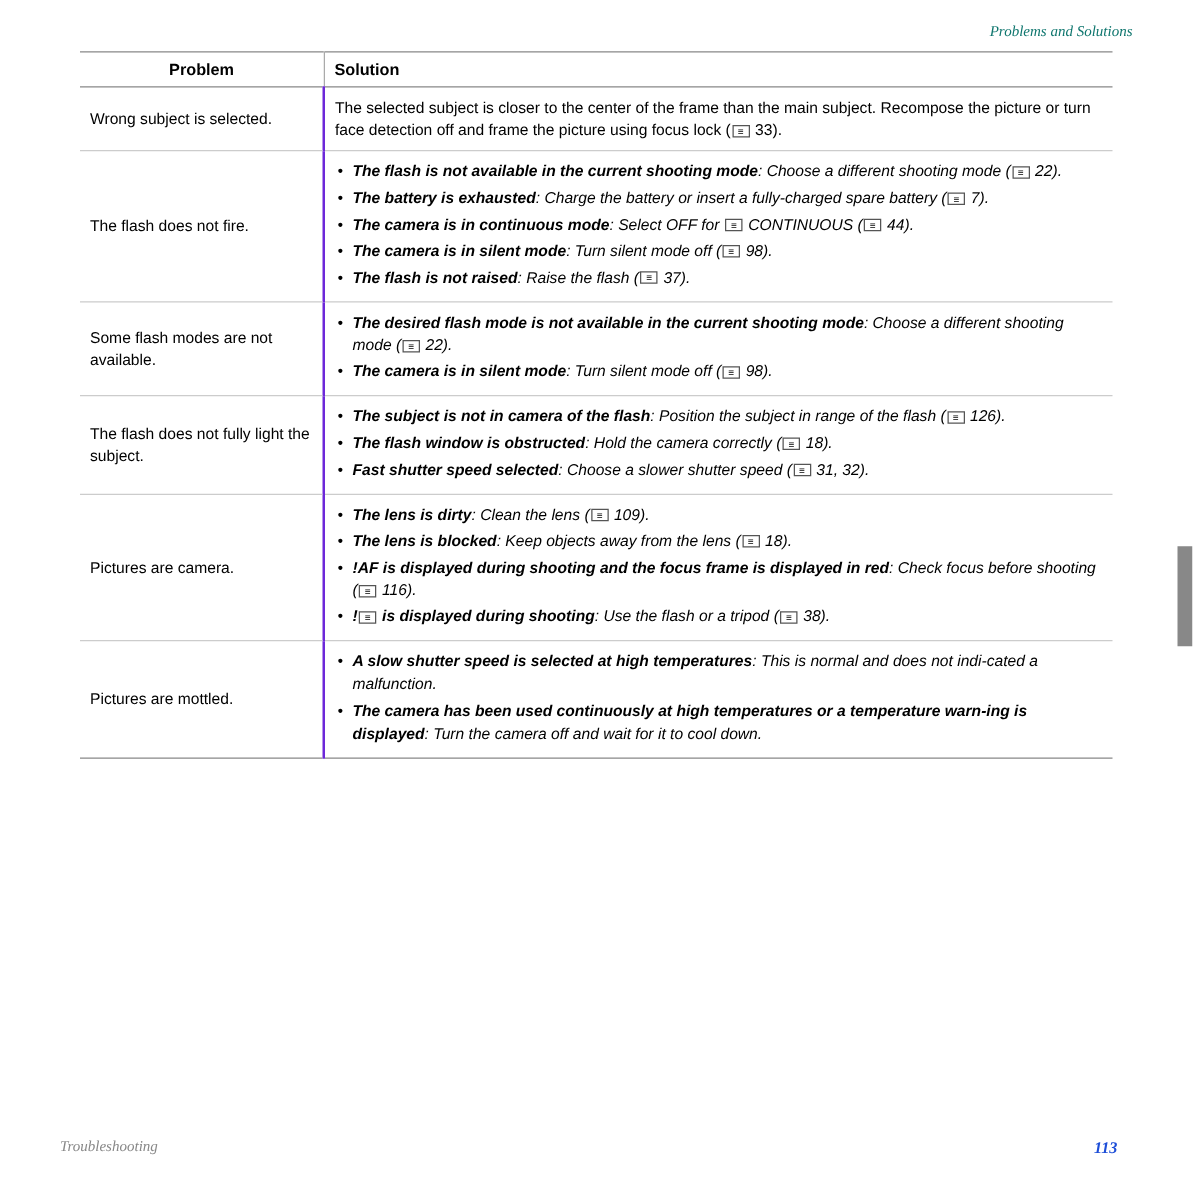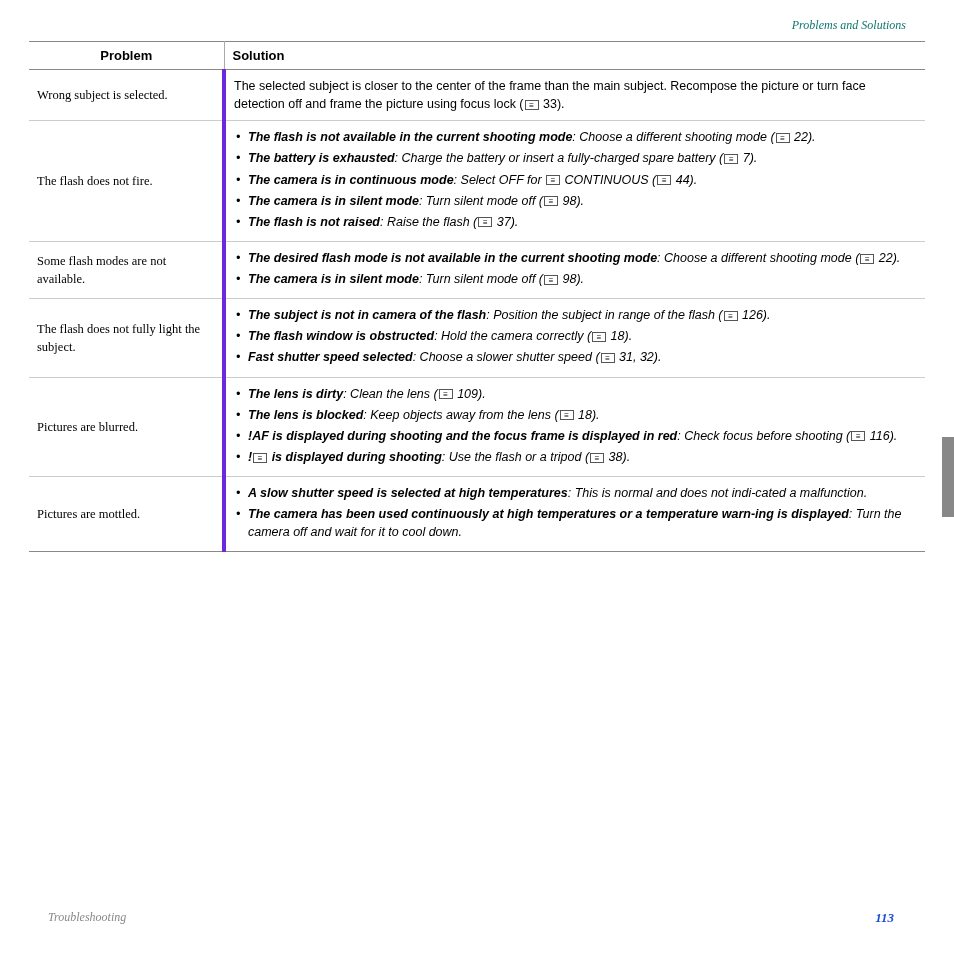--- a/index.html
+++ b/index.html
@@ -14,21 +14,21 @@
       overflow: hidden;
     }
     .page-header {
       text-align: right;
       padding: 18px 48px 8px 48px;
       font-size: 12px;
       color: #0f766e;
       font-style: italic;
     }
     .main-content {
-      padding: 0 29px;
+      padding: 0 64px;
     }
     table {
       width: 100%;
       border-collapse: collapse;
       border-top: 1.5px solid #888;
       border-bottom: 1.5px solid #888;
     }
     thead tr th {
       border-bottom: 1.5px solid #888;
       padding: 6px 8px;
@@ -45,24 +45,24 @@
     thead tr th.solution-col {
       text-align: left;
     }
     tbody tr td {
       vertical-align: top;
       padding: 7px 8px;
       font-size: 12.5px;
       line-height: 1.45;
     }
     tbody tr td.problem-cell {
-      border-right: 4px solid #6d28d9;
+      border-right: 2px solid #6d28d9;
       width: 195px;
       vertical-align: middle;
-      font-family: Liberation Serif, serif;
+      font-family: Liberation Sans, sans-serif;
       font-size: 12.5px;
     }
     tbody tr td.solution-cell {
       font-family: Arial, sans-serif;
       font-size: 12.5px;
     }
     tbody tr {
       border-bottom: 1px solid #ccc;
     }
     tbody tr:last-child {
@@ -160,21 +160,21 @@
           <td class="problem-cell">The flash does not fully light the subject.</td>
           <td class="solution-cell">
             <ul class="bullet-list">
               <li><span class="bold">The subject is not in camera of the flash</span>: Position the subject in range of the flash (<span style="display:inline-block;width:14px;height:10px;border:1px solid #555;font-size:8px;line-height:10px;text-align:center;vertical-align:middle;margin:0 1px;font-family:Arial,sans-serif;">≡</span> 126).</li>
               <li><span class="bold">The flash window is obstructed</span>: Hold the camera correctly (<span style="display:inline-block;width:14px;height:10px;border:1px solid #555;font-size:8px;line-height:10px;text-align:center;vertical-align:middle;margin:0 1px;font-family:Arial,sans-serif;">≡</span> 18).</li>
               <li><span class="bold">Fast shutter speed selected</span>: Choose a slower shutter speed (<span style="display:inline-block;width:14px;height:10px;border:1px solid #555;font-size:8px;line-height:10px;text-align:center;vertical-align:middle;margin:0 1px;font-family:Arial,sans-serif;">≡</span> 31, 32).</li>
             </ul>
           </td>
         </tr>
         <tr>
-          <td class="problem-cell">Pictures are blurred.</td>
+          <td class="problem-cell">Pictures are camera.</td>
           <td class="solution-cell">
             <ul class="bullet-list">
               <li><span class="bold">The lens is dirty</span>: Clean the lens (<span style="display:inline-block;width:14px;height:10px;border:1px solid #555;font-size:8px;line-height:10px;text-align:center;vertical-align:middle;margin:0 1px;font-family:Arial,sans-serif;">≡</span> 109).</li>
               <li><span class="bold">The lens is blocked</span>: Keep objects away from the lens (<span style="display:inline-block;width:14px;height:10px;border:1px solid #555;font-size:8px;line-height:10px;text-align:center;vertical-align:middle;margin:0 1px;font-family:Arial,sans-serif;">≡</span> 18).</li>
               <li><span class="bold">!AF is displayed during shooting and the focus frame is displayed in red</span>: Check focus before shooting (<span style="display:inline-block;width:14px;height:10px;border:1px solid #555;font-size:8px;line-height:10px;text-align:center;vertical-align:middle;margin:0 1px;font-family:Arial,sans-serif;">≡</span> 116).</li>
               <li><span class="bold">!<span style="display:inline-block;width:14px;height:10px;border:1px solid #555;font-size:8px;line-height:10px;text-align:center;vertical-align:middle;margin:0 1px;font-family:Arial,sans-serif;">≡</span> is displayed during shooting</span>: Use the flash or a tripod (<span style="display:inline-block;width:14px;height:10px;border:1px solid #555;font-size:8px;line-height:10px;text-align:center;vertical-align:middle;margin:0 1px;font-family:Arial,sans-serif;">≡</span> 38).</li>
             </ul>
           </td>
         </tr>
         <tr>

